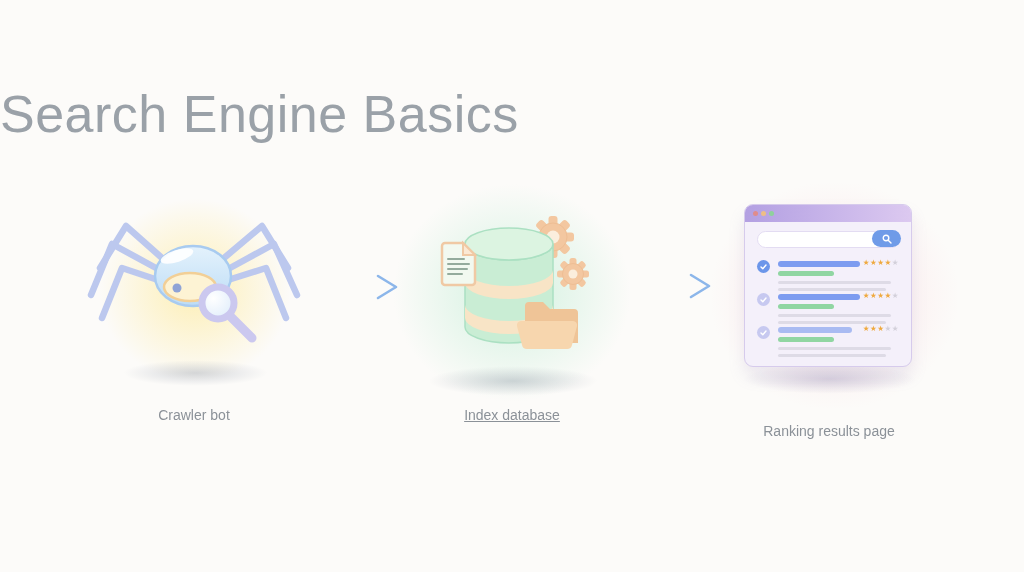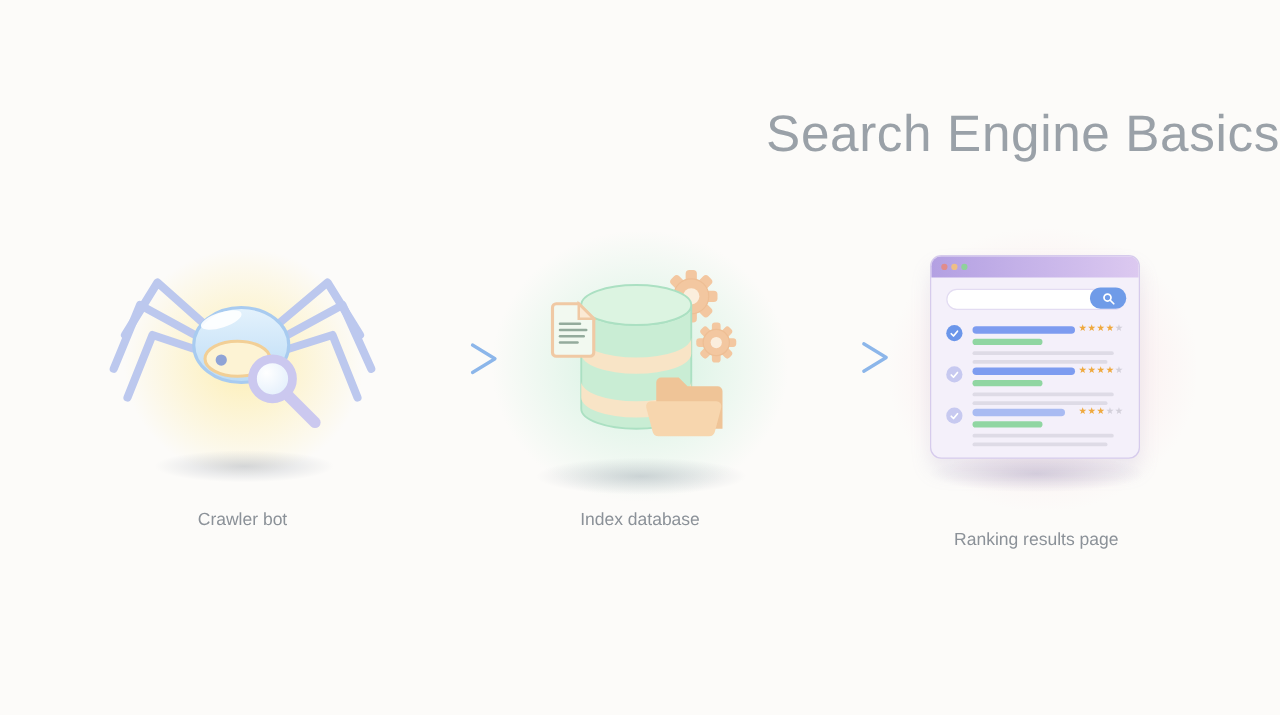--- a/index.html
+++ b/index.html
@@ -1,26 +1,26 @@
 <!DOCTYPE html>
 <html><head>
 <meta charset="utf-8">
 <style>
   html,body{margin:0;padding:0;}
   body{width:1024px;height:572px;overflow:hidden;background:#fcfbf9;
        font-family:"Liberation Sans",sans-serif;}
   .canvas{position:relative;width:1024px;height:572px;}
 
-  .title{position:absolute;left:0;right:0;top:84px;text-align:right;
-         font-size:41px;font-weight:300;color:#9aa1a8;letter-spacing:0.5px;}
+  .title{position:absolute;left:0;right:0;top:84px;text-align:left;
+         font-size:52px;font-weight:300;color:#9aa1a8;letter-spacing:0.5px;}
 
   .step-label{position:absolute;top:407px;width:300px;text-align:center;
               font-size:14px;font-weight:400;color:#8b9198;}
   .label-crawler{left:44px;}
-  .label-index{left:362px;}
+  .label-index{left:362px;text-decoration:underline;}
   .label-ranking{left:679px;margin-top:16px;}
 
   
   .glow{position:absolute;pointer-events:none;}
   .glow-yellow{left:95px;top:195px;width:200px;height:190px;
     background:radial-gradient(ellipse at center,rgba(253,238,178,0.95) 0%,rgba(253,238,178,0) 68%);}
   .glow-mint{left:392px;top:183px;width:240px;height:220px;
     background:radial-gradient(ellipse at center,rgba(206,240,221,0.9) 0%,rgba(206,240,221,0) 70%);}
   .glow-pink{left:712px;top:183px;width:245px;height:225px;
     background:radial-gradient(ellipse at center,rgba(250,214,221,0.6) 0%,rgba(250,214,221,0) 72%);}

